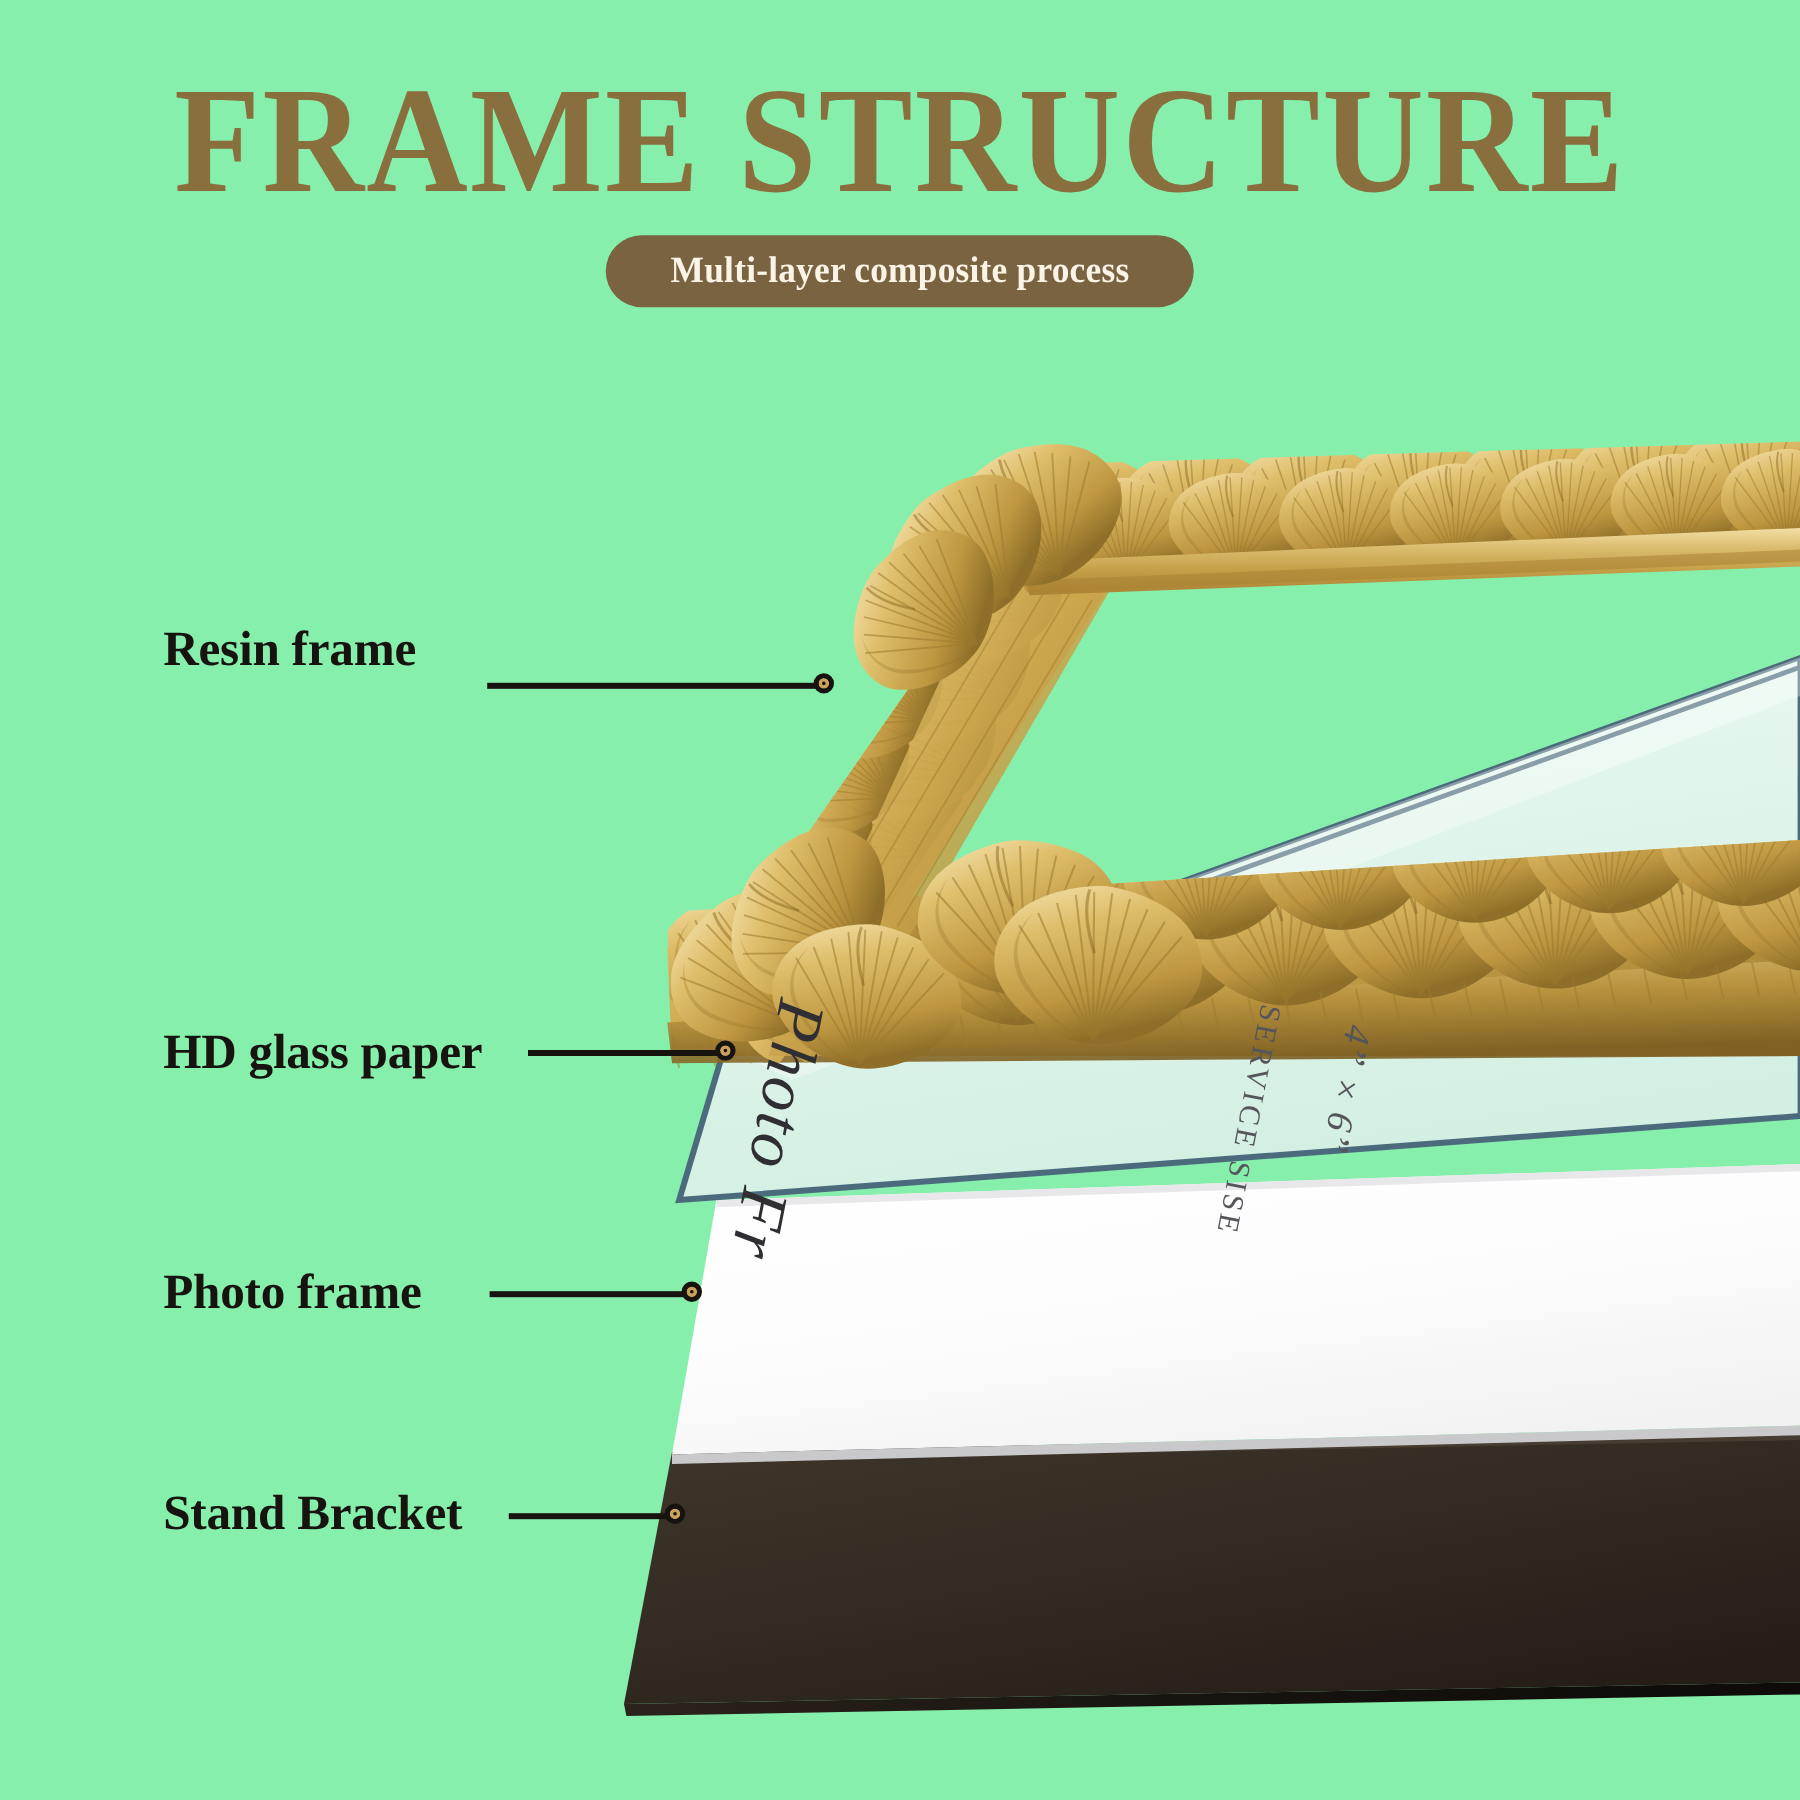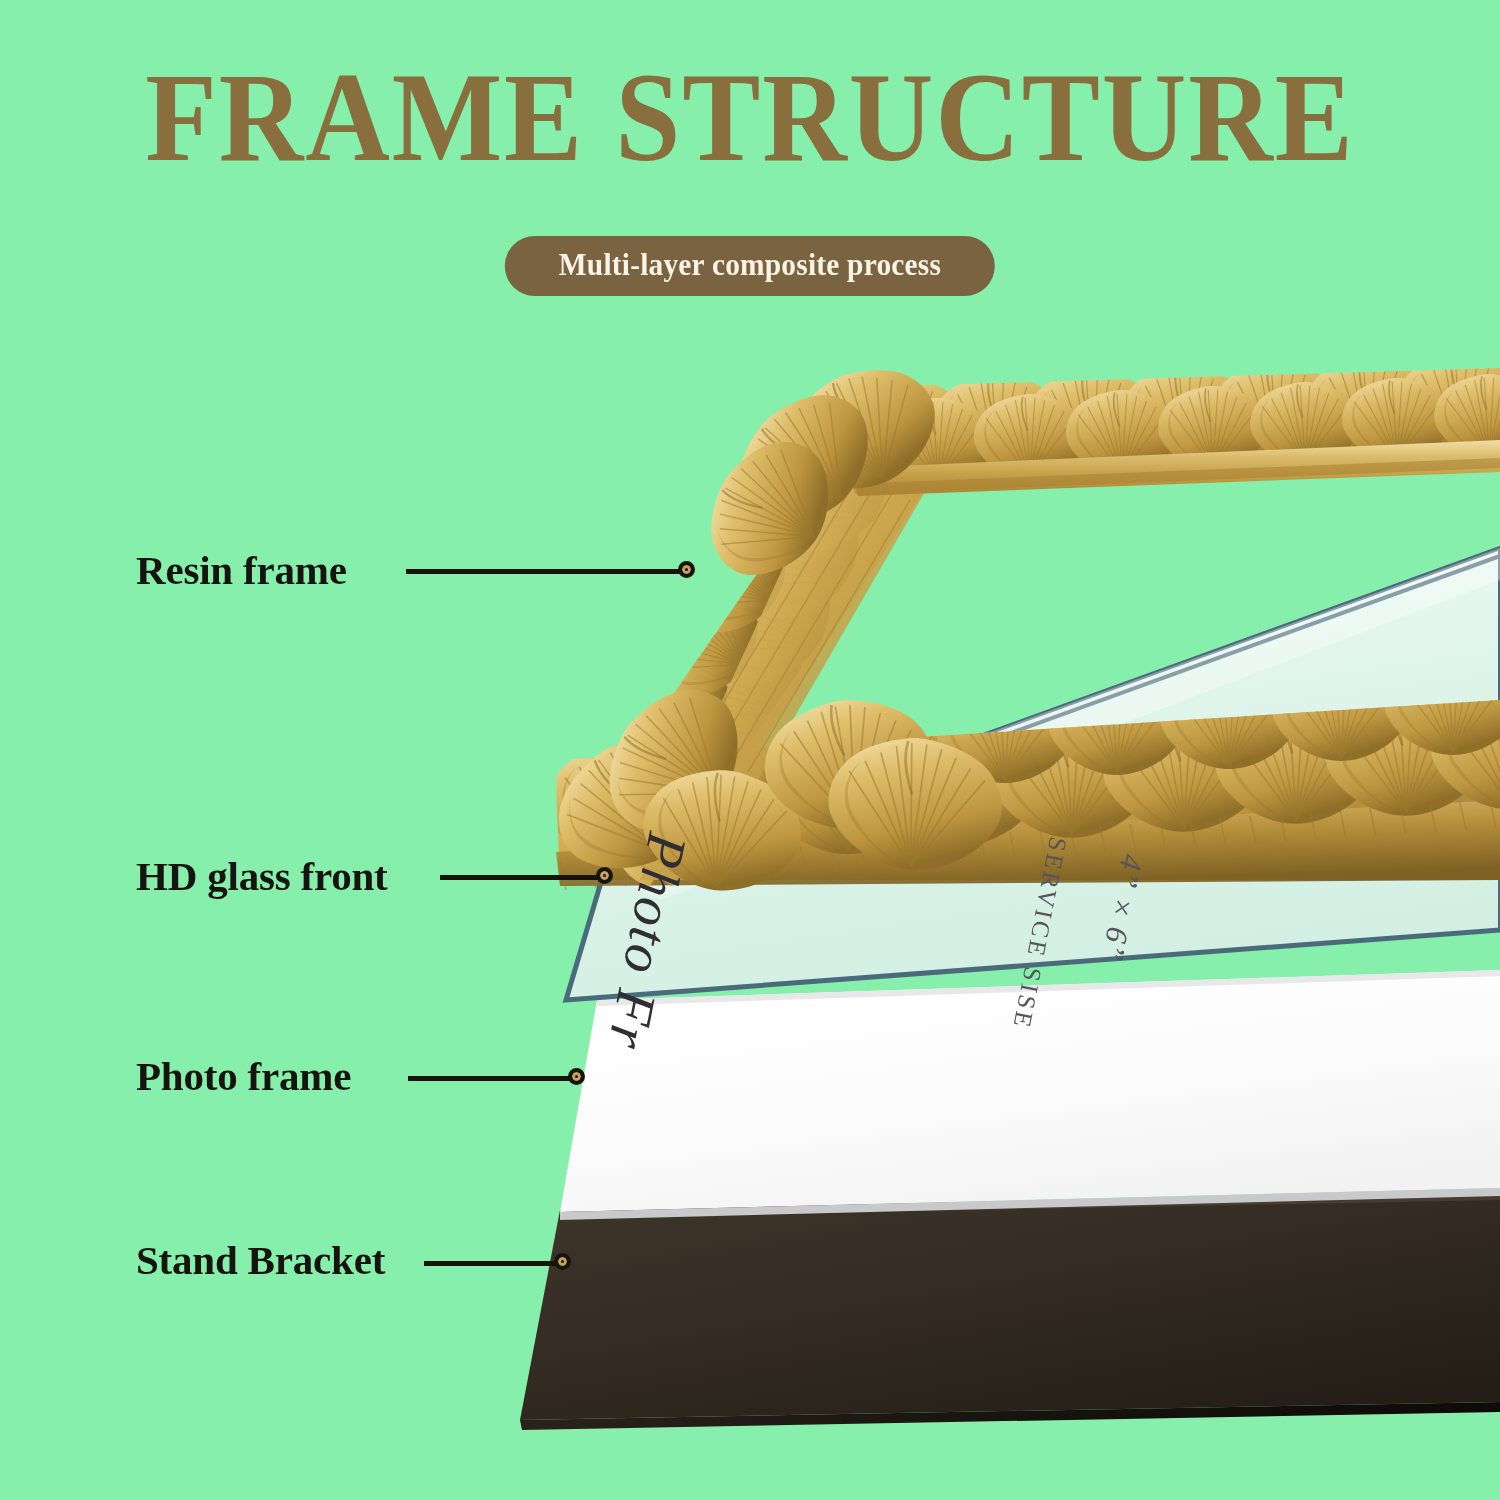--- a/index.html
+++ b/index.html
@@ -59,21 +59,20 @@
     color: #FBF3E6;
     border-radius: 34px;
     padding: 11px 44px 13px 44px;
     font-family: "Liberation Serif", "DejaVu Serif", serif;
     font-size: 31px;
     line-height: 36px;
     font-weight: 700;
     letter-spacing: 0.2px;
     white-space: nowrap;
     transform-origin: center;
-    margin-top: 40px;
   }
   #subtitle-pill span { display: inline-block; transform: scaleX(0.95); }
 
   
   #diagram {
     position: absolute;
     top: 0; left: 0;
     width: 1500px;
     height: 1500px;
     pointer-events: none;
@@ -106,21 +105,21 @@
   .leader-dot {
     position: absolute;
     width: 17px;
     height: 17px;
     border-radius: 50%;
     background: #17140F;
     border: 4px solid #17140F;
     box-shadow: inset 0 0 0 3px #C9A15C;
   }
 
-  #callout-resin-frame   { left: 136px; top: 546px; }
+  #callout-resin-frame   { left: 136px; top: 516px; }
   #callout-hd-glass      { left: 136px; top: 852px; }
   #callout-photo-paper   { left: 136px; top: 1052px; }
   #callout-stand-bracket { left: 136px; top: 1236px; }
 
   
   #leader-resin-frame   { left: 406px; top: 569px; width: 282px; }
   #leader-hd-glass      { left: 440px; top: 875px; width: 165px; }
   #leader-photo-paper   { left: 408px; top: 1076px; width: 170px; }
   #leader-stand-bracket { left: 424px; top: 1261px; width: 140px; }
 
@@ -425,21 +424,21 @@
   <div class="paper-text" id="paper-service">SERVICE SISE</div>
   <div class="paper-text" id="paper-size">4” × 6”</div>
 
   <div class="callout" id="callout-resin-frame">
     <span class="callout-label">Resin frame</span>
   </div>
   <div class="leader" id="leader-resin-frame"></div>
   <div class="leader-dot" id="dot-resin-frame"></div>
 
   <div class="callout" id="callout-hd-glass">
-    <span class="callout-label">HD glass front</span>
+    <span class="callout-label">HD glass paper</span>
   </div>
   <div class="leader" id="leader-hd-glass"></div>
   <div class="leader-dot" id="dot-hd-glass"></div>
 
   <div class="callout" id="callout-photo-paper">
     <span class="callout-label">Photo frame</span>
   </div>
   <div class="leader" id="leader-photo-paper"></div>
   <div class="leader-dot" id="dot-photo-paper"></div>
 

